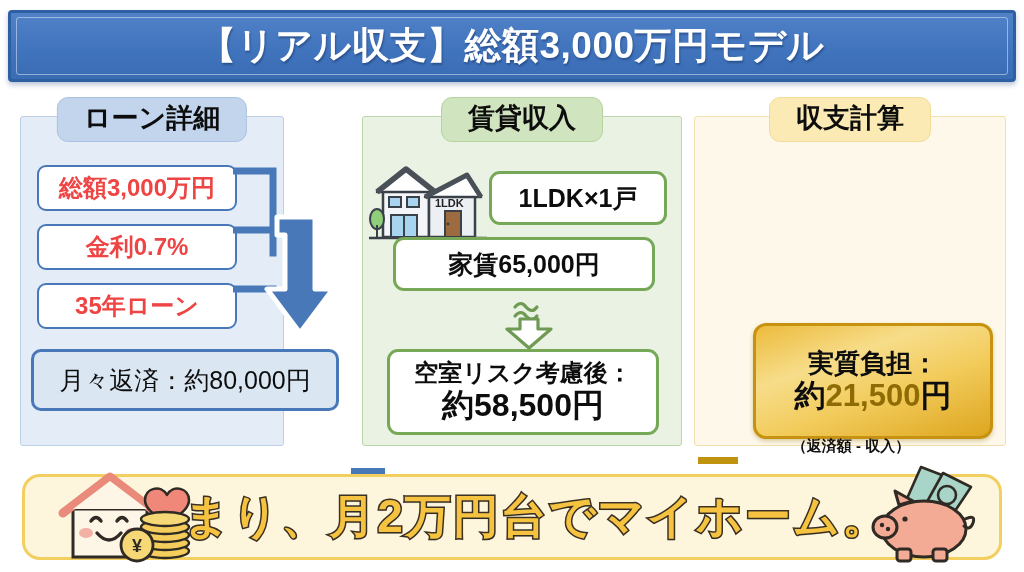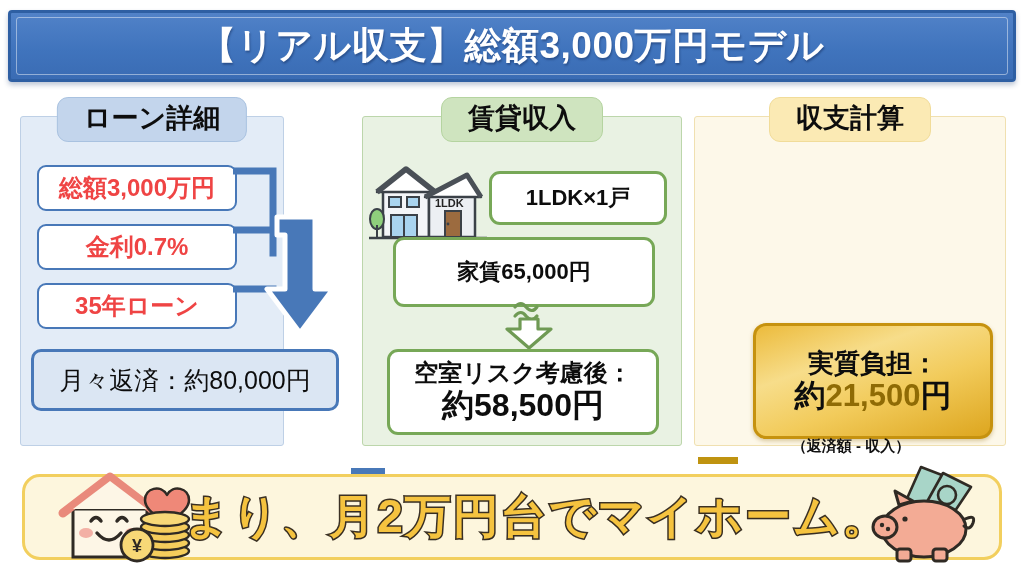--- a/index.html
+++ b/index.html
@@ -172,36 +172,36 @@
     height: 86px;
   }
   .rent-box {
     position: absolute;
     background: #ffffff;
     border: 3px solid #77a857;
     border-radius: 11px;
     display: flex;
     align-items: center;
     justify-content: center;
-    font-size: 22px;
+    font-size: 25px;
     font-weight: bold;
     box-sizing: border-box;
     color: #0d0d0d;
   }
   .rent-unit {
     left: 126px;
     top: 54px;
     width: 178px;
     height: 54px;
   }
   .rent-fee {
     left: 30px;
     top: 120px;
     width: 262px;
-    height: 70px;
+    height: 54px;
   }
   .rent-after {
     left: 24px;
     top: 232px;
     width: 272px;
     height: 86px;
     flex-direction: column;
     line-height: 1.18;
     font-size: 24px;
   }

